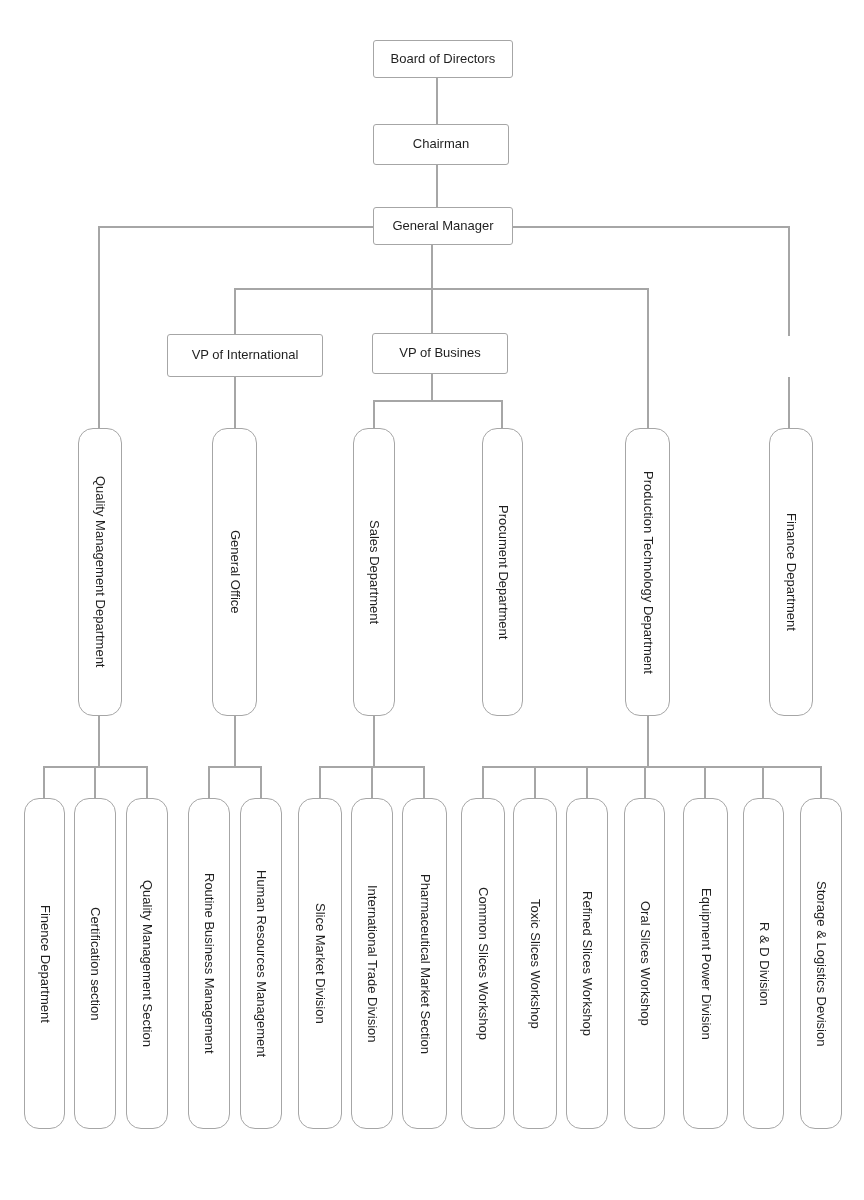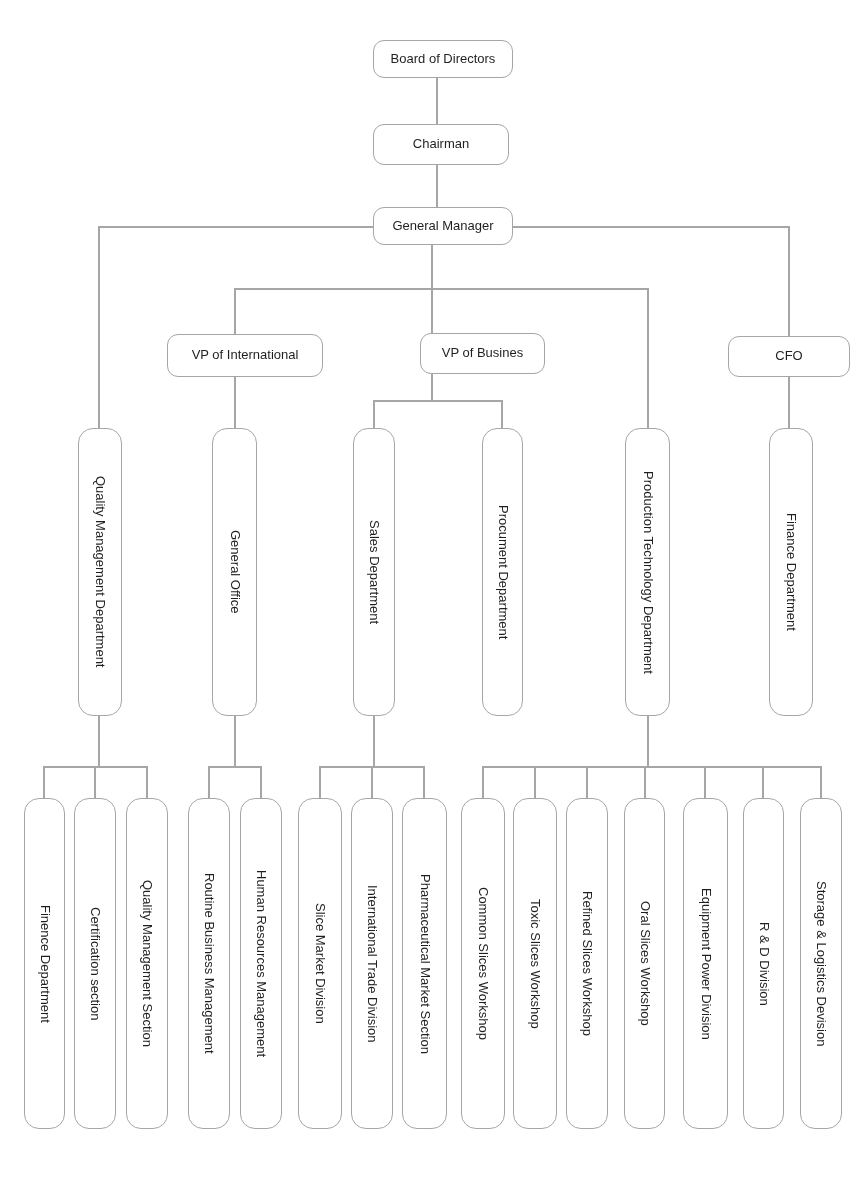--- a/index.html
+++ b/index.html
@@ -8,21 +8,21 @@
     width: 864px;
     height: 1200px;
     background: #ffffff;
     font-family: "Liberation Sans", sans-serif;
     overflow: hidden;
   }
   .node {
     position: absolute;
     box-sizing: border-box;
     border: 1.5px solid #a6a6a6;
-    border-radius: 11px;
+    border-radius: 3px;
     background: #ffffff;
     display: flex;
     align-items: center;
     justify-content: center;
     color: #1f1f1f;
     font-size: 13px;
     line-height: 1.1;
     text-align: center;
     white-space: nowrap;
   }
@@ -52,27 +52,24 @@
   </div>
 
   <div class="node" style="left:373px; top:207px; width:140px; height:38px;">
     <span>General Manager</span>
   </div>
 
   <div class="node" style="left:167px; top:334px; width:156px; height:43px;">
     <span>VP of International</span>
   </div>
 
-  <div class="node" style="left:372px; top:333px; width:125px; height:41px;margin-left:48px;">
+  <div class="node" style="left:372px; top:333px; width:136px; height:41px;">
     <span>VP of Busines</span>
   </div>
 
-  <div class="node" style="left:728px; top:336px; width:122px; height:41px;">
-    <span>CFO</span>
-  </div>
 
   <div class="node v-node" style="left:78px; top:428px; width:44px; height:288px;">
     <span>Quality Management Department</span>
   </div>
 
   <div class="node v-node" style="left:212px; top:428px; width:45px; height:288px;">
     <span>General Office</span>
   </div>
 
   <div class="node v-node" style="left:353px; top:428px; width:42px; height:288px;">

